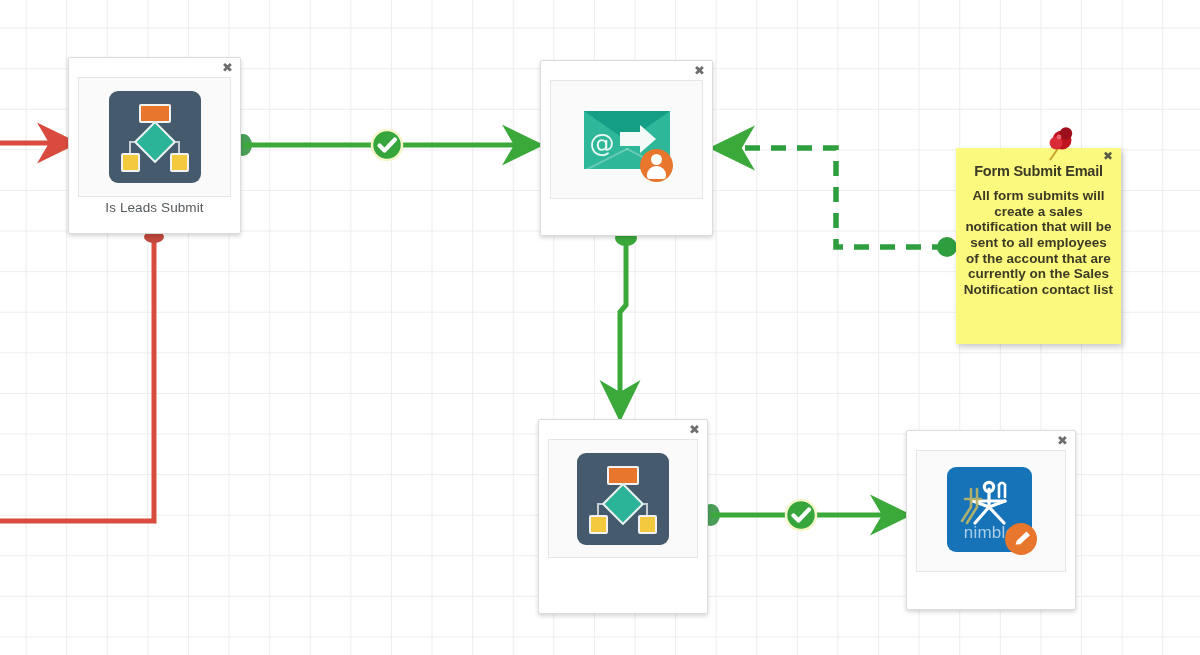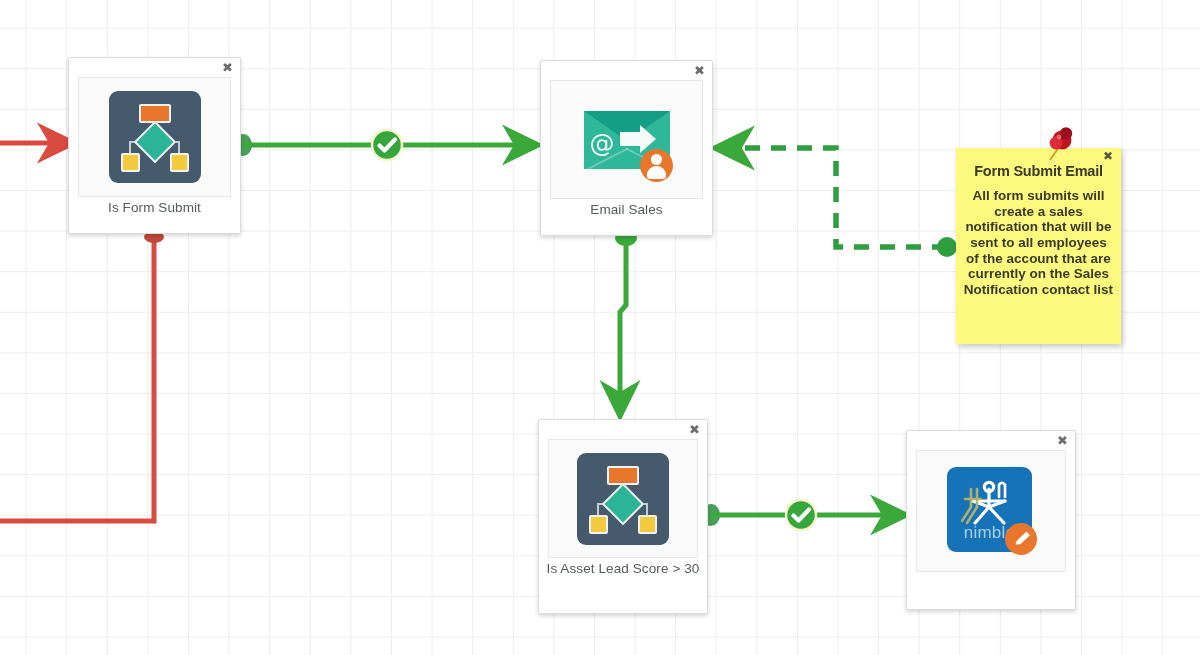--- a/index.html
+++ b/index.html
@@ -272,60 +272,58 @@
           <span class="lnk" style="left:57px; top:50px; width:14px; height:2px;"></span>
           <span class="lnk" style="left:20px; top:50px; width:2px; height:14px;"></span>
           <span class="lnk" style="left:69px; top:50px; width:2px; height:14px;"></span>
           <span class="d-top"></span>
           <span class="d-dia"></span>
           <span class="d-bl"></span>
           <span class="d-br"></span>
         </div>
       </div>
     </div>
-    <div class="node-label">Is Form Submit</div>
+    <div class="node-label">Is Leads Submit</div>
   </div>
 
   <div class="node" id="node-1" style="left:540px; top:60px; width:173px; height:176px;">
     <span class="node-close">✖</span>
     <div class="node-body" style="height:119px;">
       <div class="icon-wrap">
         <div class="ic-email">
           <div class="env">
             <span class="flap"></span>
             <span class="fold-l"></span>
             <span class="fold-r"></span>
             <span class="at">@</span>
             <span class="arrow"></span>
           </div>
           <span class="badge-person"></span>
         </div>
       </div>
     </div>
-    <div class="node-label">Email Sales</div>
   </div>
 
   <div class="node" id="node-2" style="left:538px; top:419px; width:170px; height:195px;">
     <span class="node-close">✖</span>
     <div class="node-body" style="height:119px;">
       <div class="icon-wrap">
         <div class="ic-decision">
           <span class="lnk" style="left:45px; top:30px; width:2px; height:9px;"></span>
           <span class="lnk" style="left:21px; top:50px; width:14px; height:2px;"></span>
           <span class="lnk" style="left:57px; top:50px; width:14px; height:2px;"></span>
           <span class="lnk" style="left:20px; top:50px; width:2px; height:14px;"></span>
           <span class="lnk" style="left:69px; top:50px; width:2px; height:14px;"></span>
           <span class="d-top"></span>
           <span class="d-dia"></span>
           <span class="d-bl"></span>
           <span class="d-br"></span>
         </div>
       </div>
     </div>
-    <div class="node-label">Is Asset Lead Score &gt; 30</div>
   </div>
 
   <div class="node" id="node-3" style="left:906px; top:430px; width:170px; height:180px;">
     <span class="node-close">✖</span>
     <div class="node-body" style="height:122px;">
       <div class="icon-wrap">
         <div class="ic-nimble">
           <div class="nimble-tile">
             <svg width="85" height="85" viewBox="0 0 85 85">
               <g stroke="#ffffff" stroke-width="3.2" fill="none" stroke-linecap="round">

